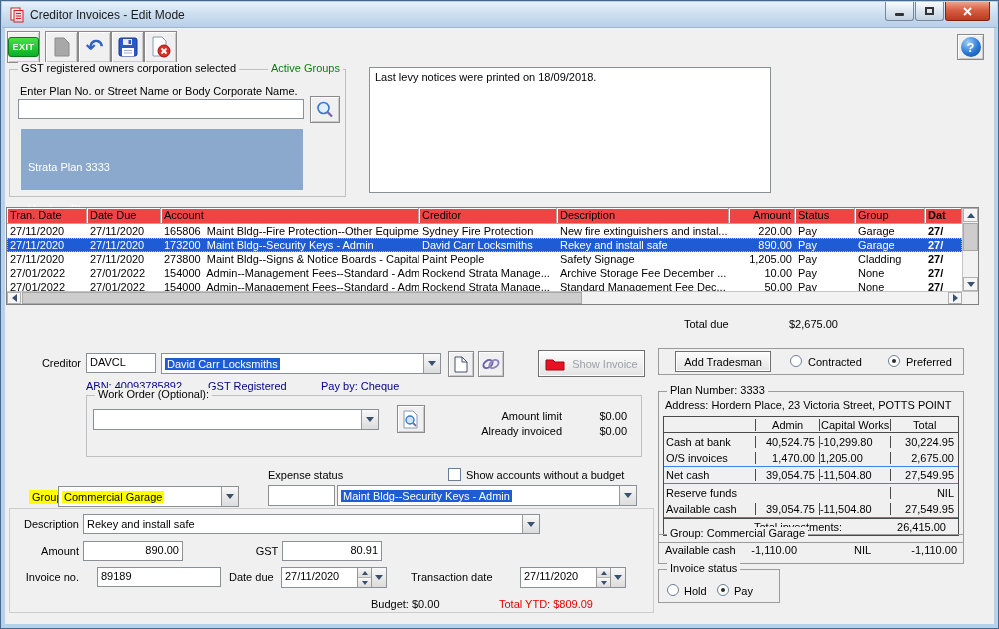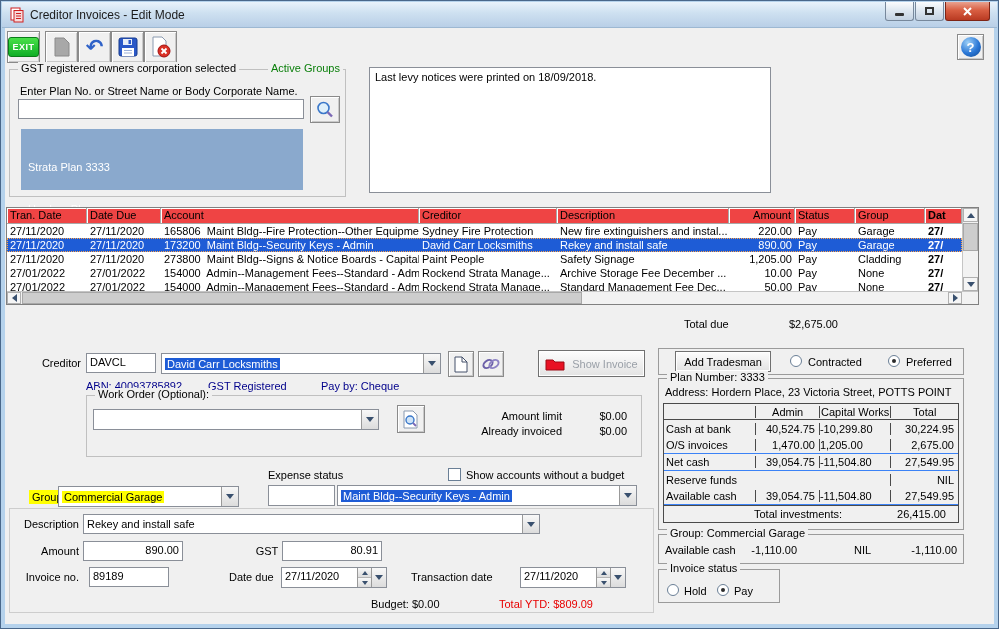--- a/index.html
+++ b/index.html
@@ -383,21 +383,21 @@
         <span class="tri-d"></span>
       </span>
   </div>
 
   <span class="lbl r" style="left:8px;top:544px;width:70px;">Amount</span>
   <span class="tin r" style="left:82px;top:540px;width:100px;height:20px;">890.00</span>
   <span class="lbl r" style="left:241px;top:544px;width:50px;text-align:center;">GST</span>
   <span class="tin r" style="left:281px;top:540px;width:100px;height:20px;">80.91</span>
 
   <span class="lbl r" style="left:8px;top:570px;width:70px;">Invoice no.</span>
-  <span class="tin" style="left:88px;top:566px;width:80px;height:20px;">89189</span>
+  <span class="tin" style="left:96px;top:566px;width:124px;height:20px;">89189</span>
 
   <span class="lbl" style="left:228px;top:570px;">Date due</span>
   <div class="spinbox" style="left:280px;top:566px;width:106px;height:21px;">
     <span class="val">27/11/2020</span>
     <span class="spin">
         <div>
           <span class="tri-u"></span>
         </div>
         <div>
           <span class="tri-d"></span>
@@ -430,21 +430,21 @@
   <div class="gbox dark" style="left:657px;top:347px;width:306px;height:27px;">
     <span class="pushbtn" style="left:16px;top:2px;width:96px;height:21px;">
         <span>Add Tradesman</span>
       </span>
     <span class="radio" style="left:131px;top:6px;"></span>
     <span class="lbl" style="left:149px;top:7px;">Contracted</span>
     <span class="radio sel" style="left:229px;top:6px;"></span>
     <span class="lbl" style="left:247px;top:7px;">Preferred</span>
   </div>
 
-  <div class="gbox dark" style="left:657px;top:377px;width:306px;height:152px;">
+  <div class="gbox dark" style="left:657px;top:390px;width:306px;height:152px;">
     <span class="legend">Plan Number: 3333</span>
     <span class="lbl" style="left:6px;top:7px;">Address: Hordern Place, 23 Victoria Street, POTTS POINT</span>
     <div class="ptable">
       <div class="phr">
           <div class="phc pc0"></div>
           <div class="phc pc1">Admin</div>
           <div class="phc pc2">Capital Works</div>
           <div class="phc pc3">Total</div>
         </div>
       <div>

